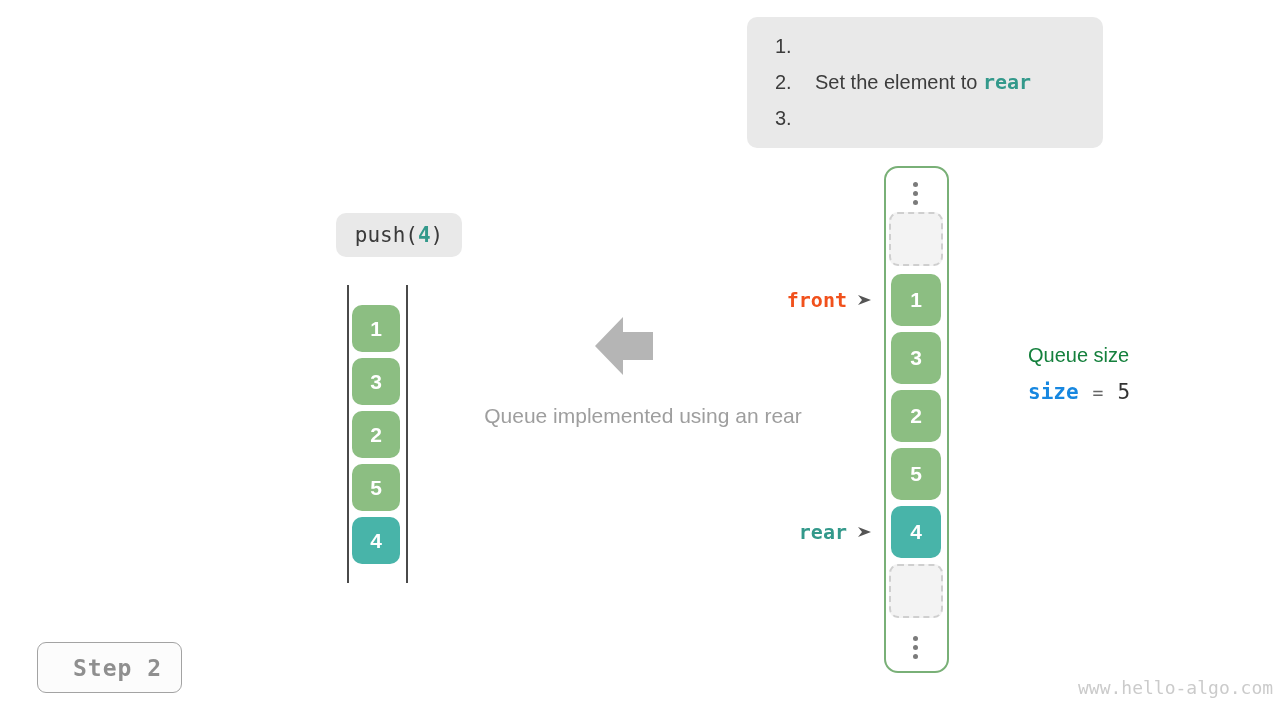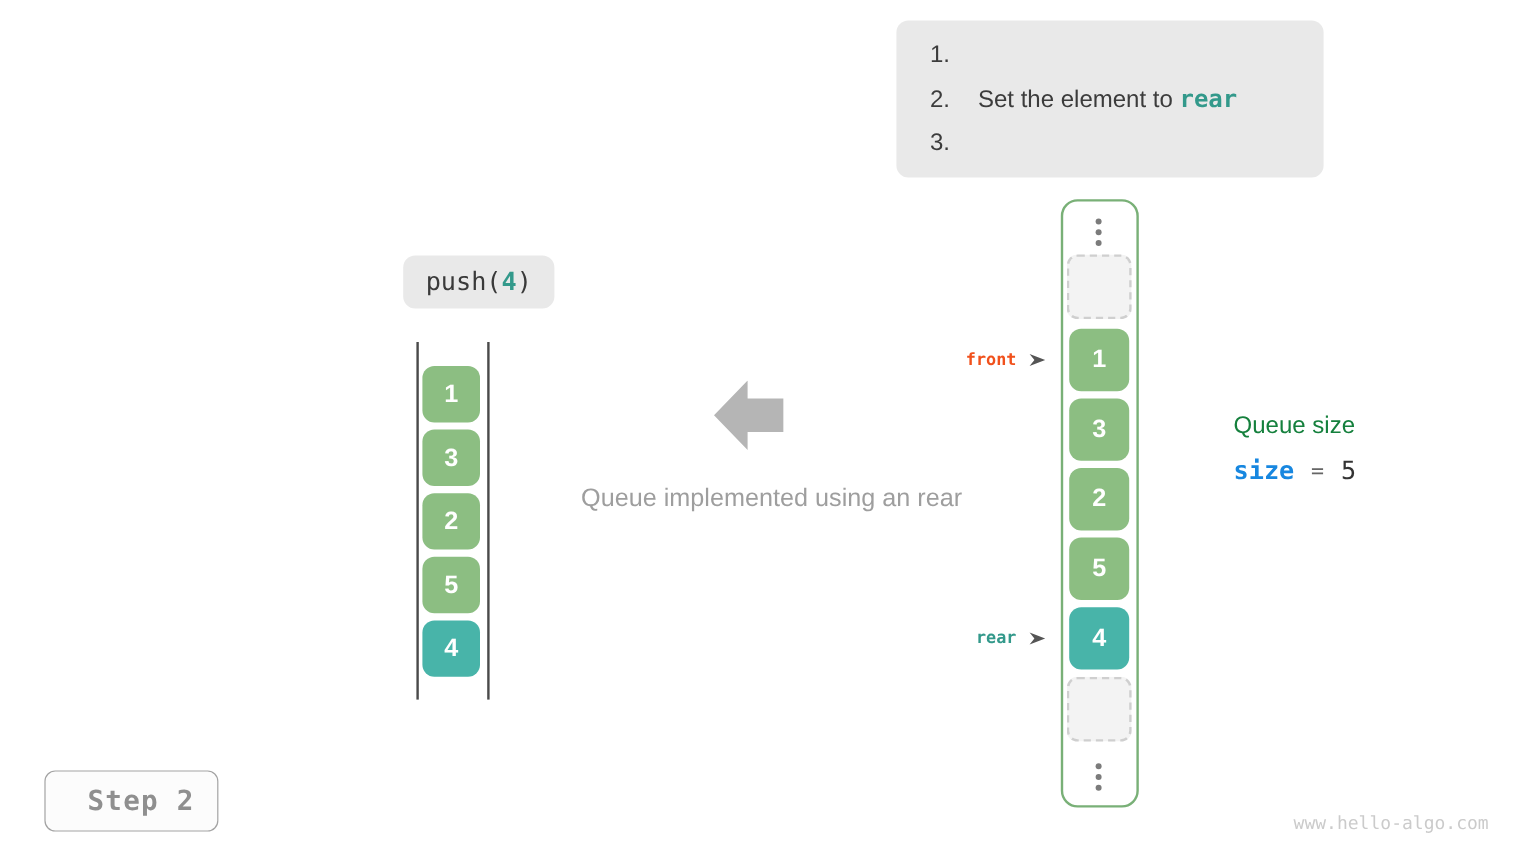--- a/index.html
+++ b/index.html
@@ -44,21 +44,21 @@
   
   .right-container { position:absolute; left:884px; top:166px; width:65px; height:507px; border:2px solid var(--container_border); border-radius:14px; background:#ffffff; }
   .dashed-cell { position:absolute; left:889px; width:54px; height:54px; border:2px dashed #cfcfcf; background:#f3f3f3; border-radius:9px; }
   .dots { position:absolute; left:913px; display:flex; flex-direction:column; gap:4px; }
   .dot { width:5px; height:5px; border-radius:50%; background:#7b7b7b; }
 
   
   .pointer {
     position:absolute; left:760px; width:112px; height:26px;
     display:flex; align-items:center; justify-content:flex-end; gap:9px;
-    font-family:"DejaVu Sans Mono",monospace; font-weight:bold; font-size:14px;
+    font-family:"DejaVu Sans Mono",monospace; font-weight:bold; font-size:20px;
   }
   .pointer.front { top:287px; color:var(--orange); }
   .pointer.rear  { top:519px; color:var(--teal_text); }
 
   
   .queue-size-title { position:absolute; left:1028px; top:344px; font-size:20px; color:#15803d; }
   .queue-size-value { position:absolute; left:1028px; top:380px; display:flex; align-items:center; gap:14px; font-family:"DejaVu Sans Mono",monospace; font-size:21px; }
   .qs-var { color:var(--blue); font-weight:bold; }
   .qs-eq  { color:#666666; font-size:18px; }
   .qs-num { color:#333333; }
@@ -66,21 +66,21 @@
   
   .step-box {
     position:absolute; left:37px; top:642px; width:145px; height:51px;
     background:#fcfcfc; border:1.5px solid #a3a3a3; border-radius:9px;
     display:flex; align-items:center; justify-content:center;
     font-family:"DejaVu Sans Mono",monospace; font-weight:bold; font-size:23px;
     color:#8f8f8f; letter-spacing:1px;padding-left:16px;
   }
 
   
-  .watermark { position:absolute; left:1078px; top:677px; font-family:"DejaVu Sans Mono",monospace; font-size:15px; color:#cbcbcb; }
+  .watermark { position:absolute; left:1078px; top:677px; font-family:"DejaVu Sans Mono",monospace; font-size:18px; color:#cbcbcb; }
 </style>
 </head>
 <body>
 
 <div class="canvas">
 
   <div class="instruction-box">
     <div class="instr-row">
       <span class="instr-num">1.</span>
     </div>

